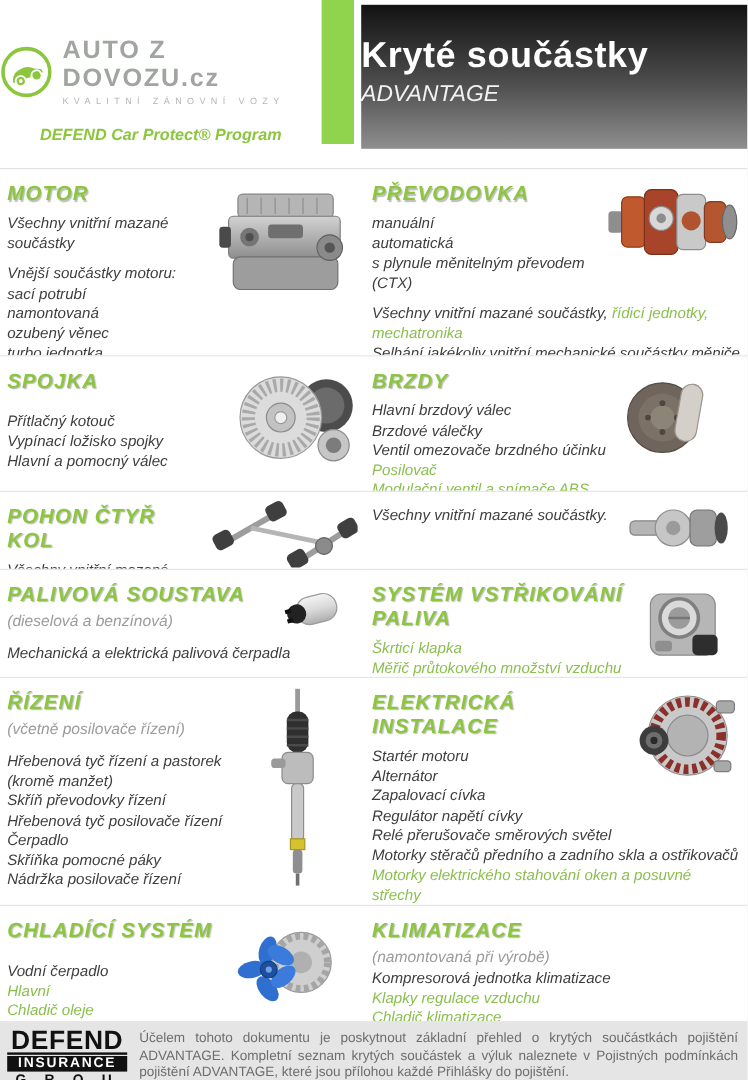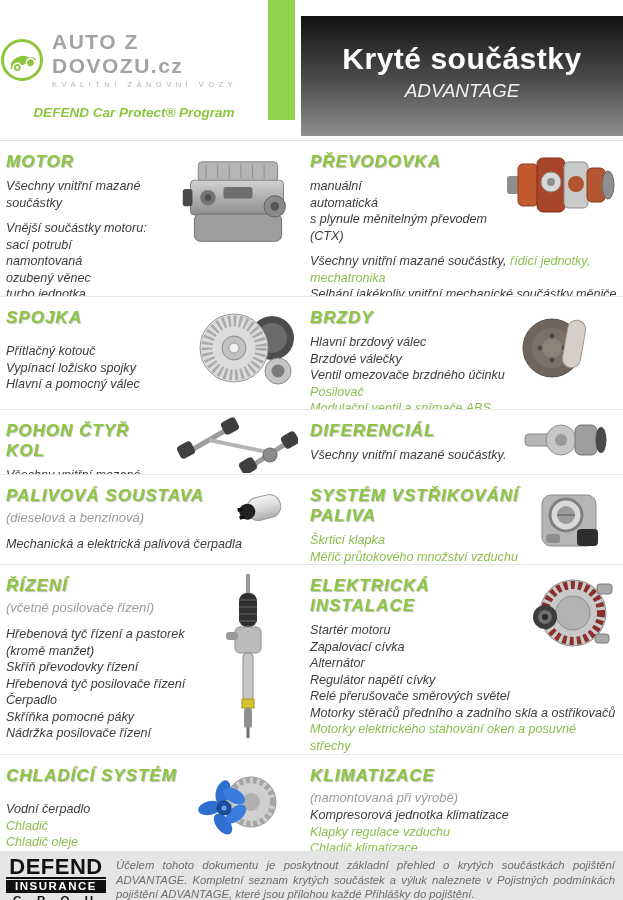--- a/index.html
+++ b/index.html
@@ -11,23 +11,23 @@
   
   .header{position:relative;height:141px;background:#fff;border-bottom:1px solid #e2e2e2;text-decoration:underline;}
   .logo-area{position:absolute;left:0;top:0;width:268px;height:127px;}
   .logo-row{display:flex;align-items:center;justify-content:center;margin-top:30px;gap:8px;}
   .logo-circle{width:44px;height:44px;flex:0 0 44px;}
   .brand-block{text-align:left;}
   .brand{font-size:21px;letter-spacing:1.5px;color:#a0a5a0;font-weight:bold;}
   .tagline{font-size:7.5px;letter-spacing:4.5px;color:#b2b6b2;margin-top:2px;}
   .program{margin-top:16px;text-align:center;color:#8cc63f;font-weight:bold;font-style:italic;font-size:13.5px;}
   .green-bar{position:absolute;left:268px;top:0;width:27px;height:120px;background:#90d44e;}
-  .banner{position:absolute;left:301px;top:16px;right:0;height:120px;
+  .banner{position:absolute;left:301px;top:4px;right:0;height:120px;
     background:linear-gradient(180deg,#121212 0%,#4e4e4e 55%,#8f8f8f 100%);
-    color:#fff;text-align:center;padding-top:26px;}
+    color:#fff;text-align:left;padding-top:26px;}
   .banner-title{font-size:30px;font-weight:bold;letter-spacing:0.5px;}
   .banner-sub{font-size:19px;font-style:italic;margin-top:4px;color:#f2f2f2;}
   
   .sections{display:grid;grid-template-columns:302px 321px;grid-template-rows:155px 113px 65px 90px 190px 112px;}
   .section{border-top:1px solid #e6e6e6;padding-top:11px;font-style:italic;overflow:hidden;}
   .section.row1{border-top:none;}
   .col-left{grid-column:1;padding-left:6px;padding-right:4px;}
   .col-right{grid-column:2;padding-left:8px;padding-right:6px;}
   .row1{grid-row:1;} .row2{grid-row:2;} .row3{grid-row:3;}
   .row4{grid-row:4;} .row5{grid-row:5;} .row6{grid-row:6;}
@@ -57,21 +57,21 @@
   
   .footer{position:absolute;left:0;right:0;bottom:0;height:49px;border-top:1px solid #e6e6e6;
     display:flex;align-items:flex-start;padding:5px 8px 0 6px;gap:10px;background:#e5e5e5;}
   .dig-logo{flex:0 0 100px;text-align:center;font-style:normal;}
   .dig-defend{font-size:22px;font-weight:900;color:#111;letter-spacing:0.5px;line-height:20px;
     font-family:"Liberation Sans",sans-serif;border-bottom:2px solid #111;}
   .dig-insurance{background:#111;color:#fff;font-size:11.5px;font-weight:bold;letter-spacing:1.5px;
     line-height:13px;margin-top:1px;}
   .dig-group{font-size:11.5px;font-weight:bold;color:#111;letter-spacing:6px;line-height:13px;
     border-bottom:2px solid #111;margin-top:1px;}
-  .footer-text{flex:1;font-size:11.3px;line-height:14.5px;color:#6e6e6e;text-align:justify;margin-top:1px;font-style:italic;}
+  .footer-text{flex:1;font-size:11.3px;line-height:14.5px;color:#6e6e6e;text-align:justify;margin-top:1px;}
 </style>
 </head>
 <body>
 
 <div class="page">
 
   <div class="header">
     <div class="logo-area">
       <div class="logo-row">
         <div class="logo-circle">
@@ -203,21 +203,20 @@
         <div class="line"><span class="c-dark">Všechny vnitřní mazané součástky</span></div>
       </section>
       <section class="section col-right row3">
         <div class="sec-img differential-photo"><svg viewBox="0 0 88 46" width="100%" height="100%">
     <rect x="4" y="17" width="26" height="12" rx="4" fill="#b5b5b5" stroke="#868686"></rect>
     <circle cx="40" cy="23" r="15" fill="#c6c6c6" stroke="#8d8d8d"></circle>
     <circle cx="40" cy="23" r="6" fill="#9a9a9a"></circle>
     <rect x="54" y="8" width="22" height="30" rx="6" fill="#9e9e9e" stroke="#737373"></rect>
     <ellipse cx="80" cy="23" rx="5.5" ry="13" fill="#4a4a4a"></ellipse>
   </svg></div>
-        <h2 class="sec-title">DIFERENCIÁL</h2>
         <div class="line"><span class="c-dark">Všechny vnitřní mazané součástky.</span></div>
       </section>
       <section class="section col-left row4">
         <div class="sec-img fuelpump-photo"><svg viewBox="0 0 48 46" width="100%" height="100%">
     <defs>
               <linearGradient id="fp1" x1="0" y1="0" x2="0" y2="1">
                 <stop offset="0" stop-color="#f4f4f4"></stop>
                 <stop offset="0.5" stop-color="#d9d9d9"></stop>
                 <stop offset="1" stop-color="#aeaeae"></stop>
               </linearGradient>
@@ -279,22 +278,22 @@
     <circle cx="50" cy="41" r="28" fill="none" stroke="#8a2f2a" stroke-width="8" stroke-dasharray="4 3.2"></circle>
     <circle cx="50" cy="41" r="17" fill="#b3b3b3" stroke="#8b8b8b"></circle>
     <circle cx="22" cy="45" r="12" fill="#3c3c3c"></circle>
     <circle cx="22" cy="45" r="7" fill="#6e6e6e"></circle>
     <circle cx="22" cy="45" r="3" fill="#2a2a2a"></circle>
     <rect x="74" y="12" width="15" height="10" rx="3" fill="#a9a9a9" stroke="#7d7d7d"></rect>
     <rect x="72" y="62" width="14" height="9" rx="3" fill="#a9a9a9" stroke="#7d7d7d"></rect>
   </svg></div>
         <h2 class="sec-title">ELEKTRICKÁ INSTALACE</h2>
         <div class="line"><span class="c-dark">Startér motoru</span></div>
+        <div class="line"><span class="c-dark">Alternátor</span></div>
         <div class="line"><span class="c-dark">Zapalovací cívka</span></div>
-        <div class="line"><span class="c-dark">Alternátor</span></div>
         <div class="line"><span class="c-dark">Regulátor napětí cívky</span></div>
         <div class="line"><span class="c-dark">Relé přerušovače směrových světel</span></div>
         <div class="line"><span class="c-dark">Motorky stěračů předního a zadního skla a ostřikovačů</span></div>
         <div class="line"><span class="c-green">Motorky elektrického stahování oken a posuvné střechy</span></div>
       </section>
       <section class="section col-left row6">
         <div class="sec-img waterpump-photo"><svg viewBox="0 0 84 66" width="100%" height="100%">
     <circle cx="55" cy="32" r="25" fill="#cfcfcf" stroke="#989898"></circle>
     <circle cx="55" cy="32" r="22" fill="none" stroke="#a5a5a5" stroke-width="6" stroke-dasharray="4 3"></circle>
     <circle cx="55" cy="32" r="9" fill="#b0b0b0"></circle>
@@ -304,21 +303,21 @@
       <ellipse cx="27" cy="54" rx="7" ry="12" fill="#2f6fd0" transform="rotate(142 27 54)"></ellipse>
       <ellipse cx="40" cy="44" rx="7" ry="12" fill="#3a7bdc" transform="rotate(230 40 44)"></ellipse>
       <ellipse cx="38" cy="26" rx="7" ry="12" fill="#3a7bdc" transform="rotate(300 38 26)"></ellipse>
       <circle cx="28" cy="38" r="7" fill="#1d4fa0" stroke="#163c7a"></circle>
       <circle cx="28" cy="38" r="2.6" fill="#6fa0e8"></circle>
     </g>
   </svg></div>
         <h2 class="sec-title">CHLADÍCÍ SYSTÉM</h2>
         <div class="gap"></div>
         <div class="line"><span class="c-dark">Vodní čerpadlo</span></div>
-        <div class="line"><span class="c-green">Chladič</span></div>
+        <div class="line"><span class="c-green">Hlavní</span></div>
         <div class="line"><span class="c-green">Chladič oleje</span></div>
       </section>
       <section class="section col-right row6">
         <h2 class="sec-title">KLIMATIZACE</h2>
         <div class="sec-sub">(namontovaná při výrobě)</div>
         <div class="line"><span class="c-dark">Kompresorová jednotka klimatizace</span></div>
         <div class="line"><span class="c-green">Klapky regulace vzduchu</span></div>
         <div class="line"><span class="c-green">Chladič klimatizace</span></div>
       </section>
     </div>

